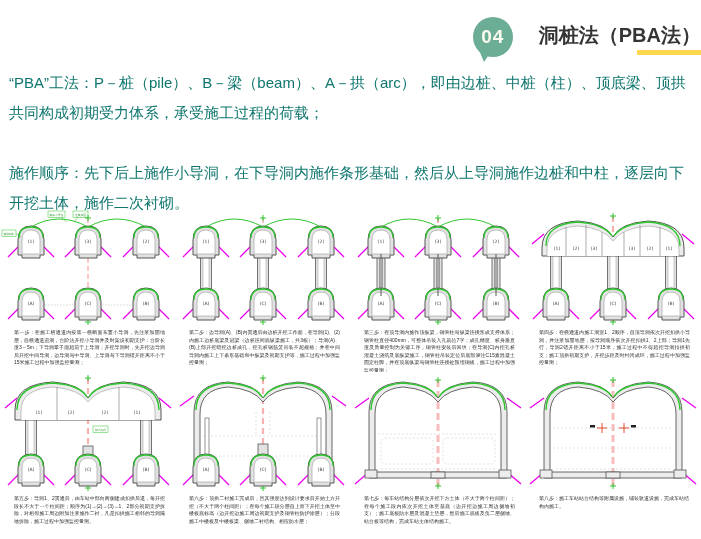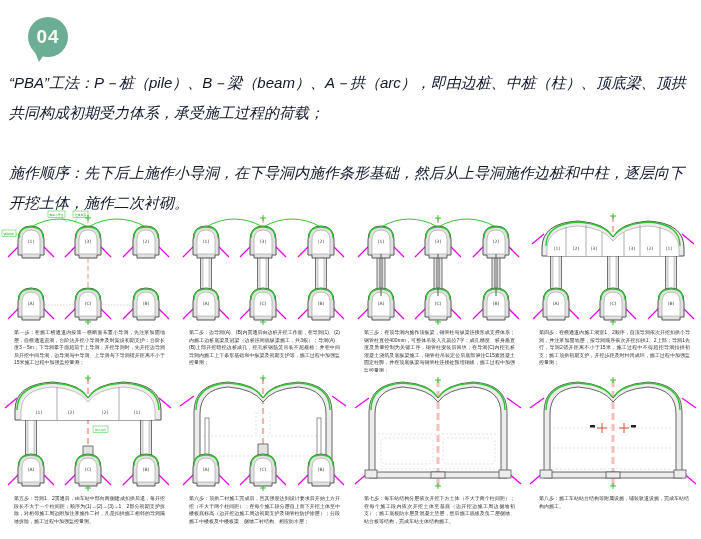--- a/index.html
+++ b/index.html
@@ -1,29 +1,29 @@
 <!DOCTYPE html>
 <html><head>
 <meta charset="utf-8">
 <style>
   html,body{margin:0;padding:0;background:#fff;}
   body{width:701px;height:539px;position:relative;overflow:hidden;
        font-family:"Liberation Sans","DejaVu Sans",sans-serif;color:#3d3d3d;}
   
-  .hdr{display:flex;align-items:center;justify-content:flex-start;gap:24px;margin-top:12px;height:52px;margin-left:28px;}
+  .hdr{display:flex;align-items:center;justify-content:flex-end;gap:24px;margin-top:12px;height:52px;margin-left:28px;}
   .bubble{position:relative;width:42px;height:42px;flex:0 0 auto;}
   .bubble .circ{position:absolute;left:0;top:0;width:40px;height:40px;border-radius:50%;
        background:#6cad96;display:flex;align-items:center;justify-content:center;}
   .bubble .tail{position:absolute;left:6px;top:33px;width:0;height:0;
        border-left:5px solid transparent;border-right:8px solid transparent;border-top:12px solid #6cad96;}
   .bubble .num{color:#fdfbef;font-size:19px;font-weight:bold;letter-spacing:1px;}
   .ttl{position:relative;font-size:20px;font-weight:bold;color:#353535;padding-bottom:6px;}
   .ttl .uline{position:absolute;right:0;bottom:0;width:64px;height:5px;background:#ffd84d;}
   
-  .para{margin:4px 9px 0 9px;font-size:15px;line-height:30px;color:#0f172a;font-style:italic;}
+  .para{margin:4px 9px 0 9px;font-size:15px;line-height:30px;color:#0f766e;}
   .para.second{margin-top:30px;}
   
   .grid{position:absolute;left:0;top:210px;width:701px;
         display:grid;grid-template-columns:repeat(4,175px);grid-template-rows:162px 168px;}
   .cell{position:relative;overflow:hidden;}
   .cell svg{display:block;margin:0 auto;}
   .cap{margin:1px 10px 0 14px;font-size:5px;line-height:1.5;color:#2e2e2e;text-align:justify;
        font-family:"Liberation Sans","DejaVu Sans",sans-serif;}
   .cap.one{ text-align:left;}
   
@@ -63,20 +63,24 @@
   </g>
 </defs>
 </svg>
 
 <div class="hdr">
   <div class="bubble">
     <div class="tail"></div>
     <div class="circ">
         <span class="num">04</span>
       </div>
+  </div>
+  <div class="ttl">
+    <span>洞桩法（PBA法）</span>
+    <span class="uline"></span>
   </div>
 </div>
 
 <div class="para">“PBA”工法：P－桩（pile）、B－梁（beam）、A－拱（arc），即由边桩、中桩（柱）、顶底梁、顶拱共同构成初期受力体系，承受施工过程的荷载；</div>
 <div class="para second">施作顺序：先下后上施作小导洞，在下导洞内施作条形基础，然后从上导洞施作边桩和中柱，逐层向下开挖土体，施作二次衬砌。</div>
 
 <div class="grid">
 
   <div class="cell">
     <svg width="174" height="118" viewBox="0 0 174 118">

